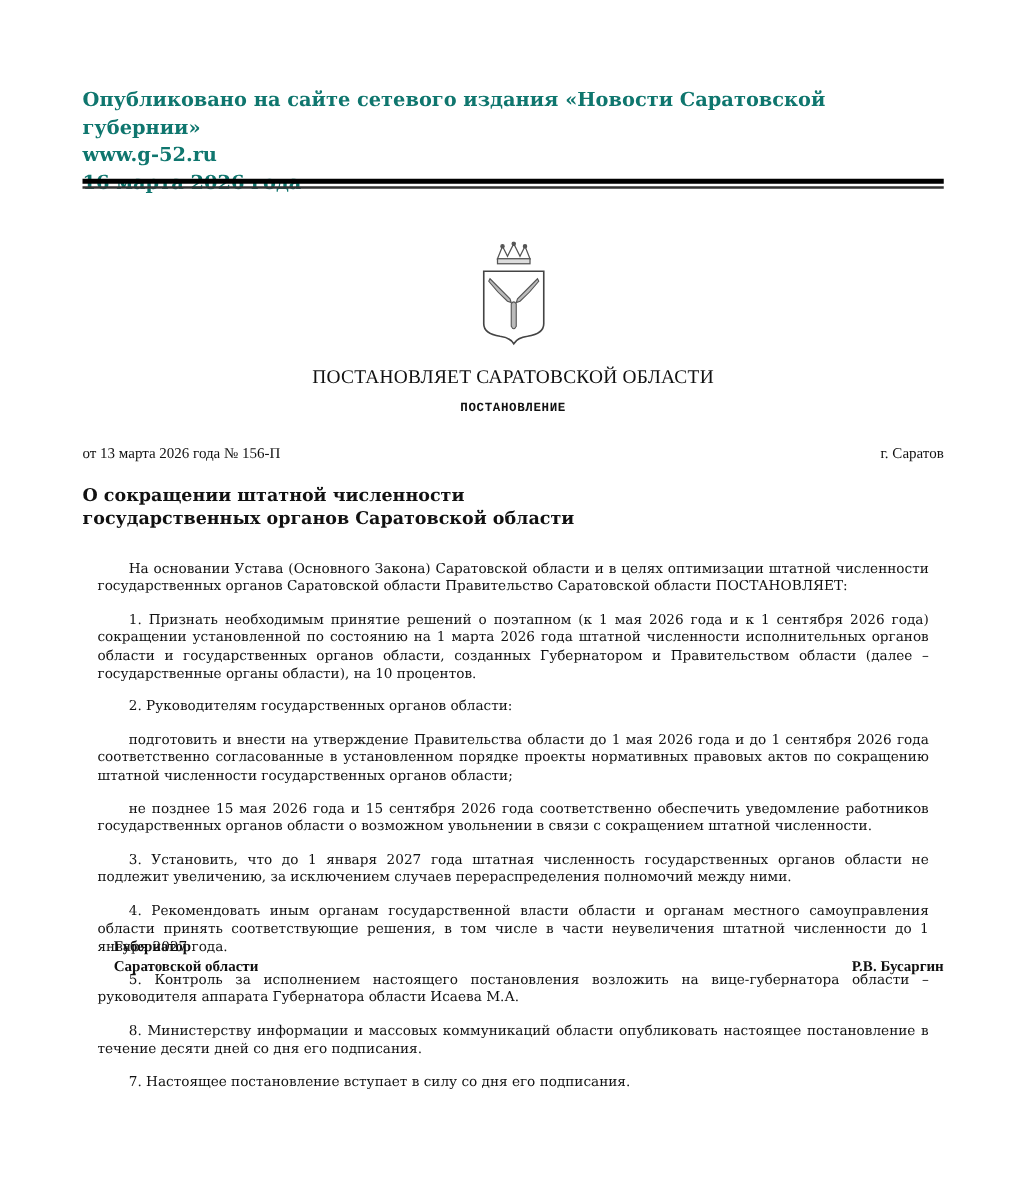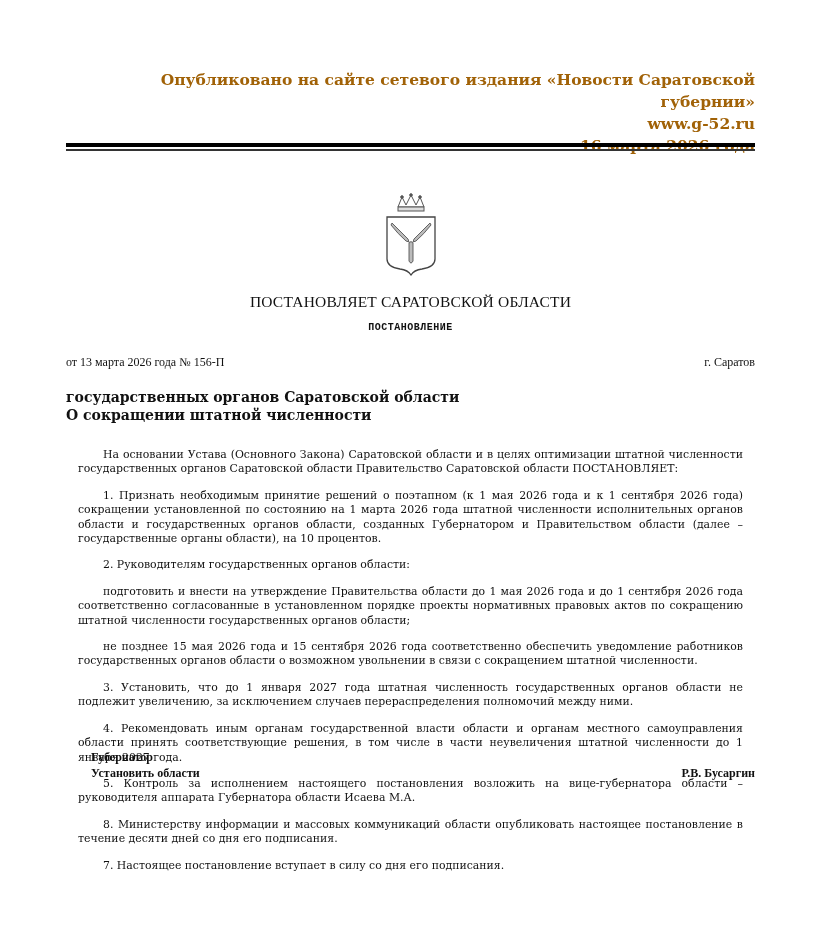--- a/index.html
+++ b/index.html
@@ -1,18 +1,18 @@
 <!DOCTYPE html>
 <html><head>
 <meta charset="utf-8">
 <style>
   html, body { margin: 0; padding: 0; background: #ffffff; }
   body { width: 814px; height: 943px; position: relative; overflow: hidden; color: #111; }
   .page { position: absolute; left: 66px; top: 0; width: 689px; }
-  .pub { font-family: "DejaVu Serif", serif; font-weight: bold; text-align: right; font-size: 15.5px; line-height: 22px; color: #a16207; }
+  .pub { font-family: "DejaVu Serif", serif; font-weight: bold; text-align: left; font-size: 15.5px; line-height: 22px; color: #0f766e; }
   .pub-block { position: absolute; top: 69px; left: 0; width: 689px; }
   .rule-thick { position: absolute; top: 143px; left: 0; width: 689px; height: 4px; background: #000; }
   .rule-thin { position: absolute; top: 149px; left: 0; width: 689px; height: 1.5px; background: #333; }
   .emblem { position: absolute; top: 193px; left: 312px; width: 66px; height: 84px; }
   .gov { position: absolute; top: 293px; left: 0; width: 689px; text-align: center; font-family: "Liberation Serif", serif; font-size: 15.5px; letter-spacing: 0.2px; }
   .decree { position: absolute; top: 322px; left: 0; width: 689px; text-align: center; font-family: Liberation Mono, monospace; font-weight: bold; font-size: 10px; letter-spacing: 0.5px; }
   .meta-row { position: absolute; top: 355px; left: 0; width: 689px; display: flex; justify-content: space-between; font-family: "Liberation Serif", serif; font-size: 12px; }
   .title { position: absolute; top: 388px; left: 0; font-family: "DejaVu Serif", serif; font-weight: bold; font-size: 14px; line-height: 18px; }
   .body { position: absolute; top: 436px; left: 0; width: 689px; font-family: "DejaVu Serif", serif; font-size: 10.9px; line-height: 14.4px; text-align: justify; }
   .body p { margin: 12px; text-indent: 25px; }
@@ -56,36 +56,36 @@
 
   <div class="gov">ПОСТАНОВЛЯЕТ САРАТОВСКОЙ ОБЛАСТИ</div>
   <div class="decree">ПОСТАНОВЛЕНИЕ</div>
 
   <div class="meta-row">
     <span>от 13 марта 2026 года № 156-П</span>
     <span>г. Саратов</span>
   </div>
 
   <div class="title">
+    <div>О сокращении штатной численности</div>
     <div>государственных органов Саратовской области</div>
-    <div>О сокращении штатной численности</div>
   </div>
 
   <div class="body">
     <p>На основании Устава (Основного Закона) Саратовской области и в целях оптимизации штатной численности государственных органов Саратовской области Правительство Саратовской области ПОСТАНОВЛЯЕТ:</p>
     <p>1. Признать необходимым принятие решений о поэтапном (к 1 мая 2026 года и к 1 сентября 2026 года) сокращении установленной по состоянию на 1 марта 2026 года штатной численности исполнительных органов области и государственных органов области, созданных Губернатором и Правительством области (далее – государственные органы области), на 10 процентов.</p>
     <p>2. Руководителям государственных органов области:</p>
     <p>подготовить и внести на утверждение Правительства области до 1 мая 2026 года и до 1 сентября 2026 года соответственно согласованные в установленном порядке проекты нормативных правовых актов по сокращению штатной численности государственных органов области;</p>
     <p>не позднее 15 мая 2026 года и 15 сентября 2026 года соответственно обеспечить уведомление работников государственных органов области о возможном увольнении в связи с сокращением штатной численности.</p>
     <p>3. Установить, что до 1 января 2027 года штатная численность государственных органов области не подлежит увеличению, за исключением случаев перераспределения полномочий между ними.</p>
     <p>4. Рекомендовать иным органам государственной власти области и органам местного самоуправления области принять соответствующие решения, в том числе в части неувеличения штатной численности до 1 января 2027 года.</p>
     <p>5. Контроль за исполнением настоящего постановления возложить на вице-губернатора области – руководителя аппарата Губернатора области Исаева М.А.</p>
     <p>8. Министерству информации и массовых коммуникаций области опубликовать настоящее постановление в течение десяти дней со дня его подписания.</p>
     <p>7. Настоящее постановление вступает в силу со дня его подписания.</p>
   </div>
 
   <div class="sign">
     <div>Губернатор</div>
-    <div>Установить области</div>
+    <div>Саратовской области</div>
     <div class="sign-name">Р.В. Бусаргин</div>
   </div>
 
 </div>
 
 </body></html>

